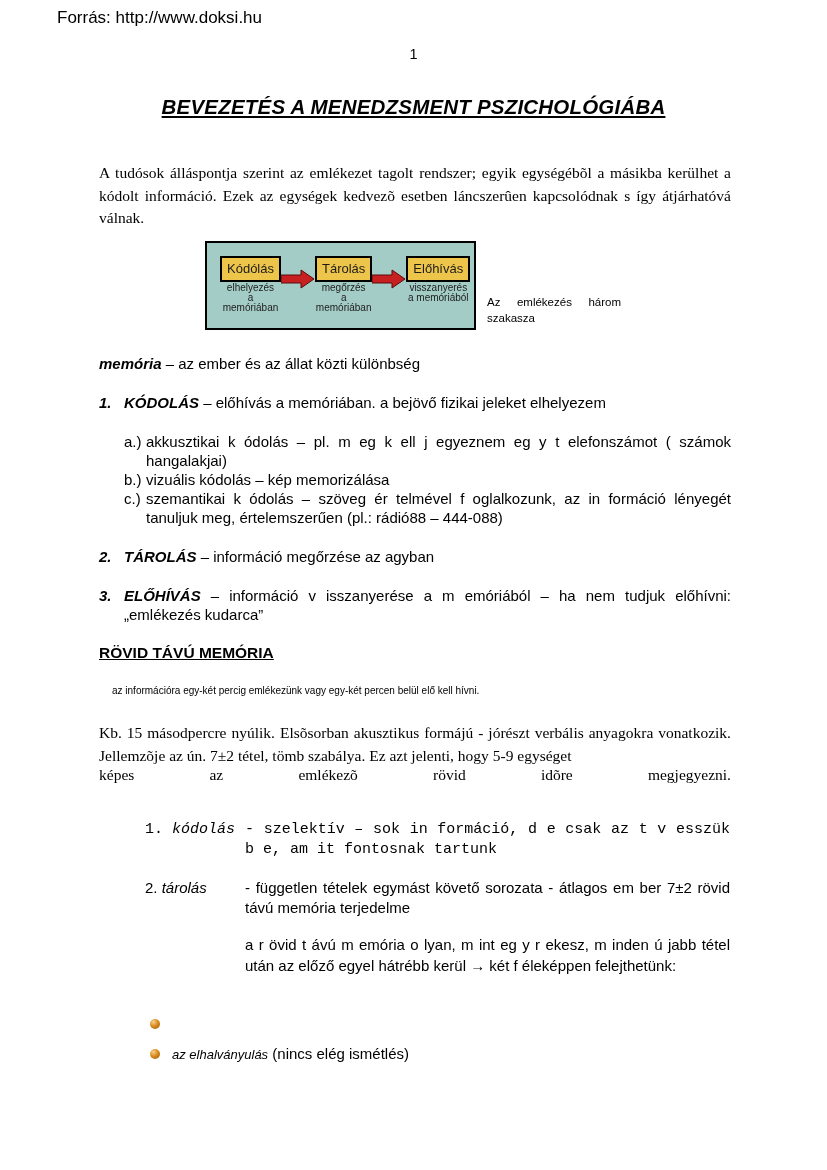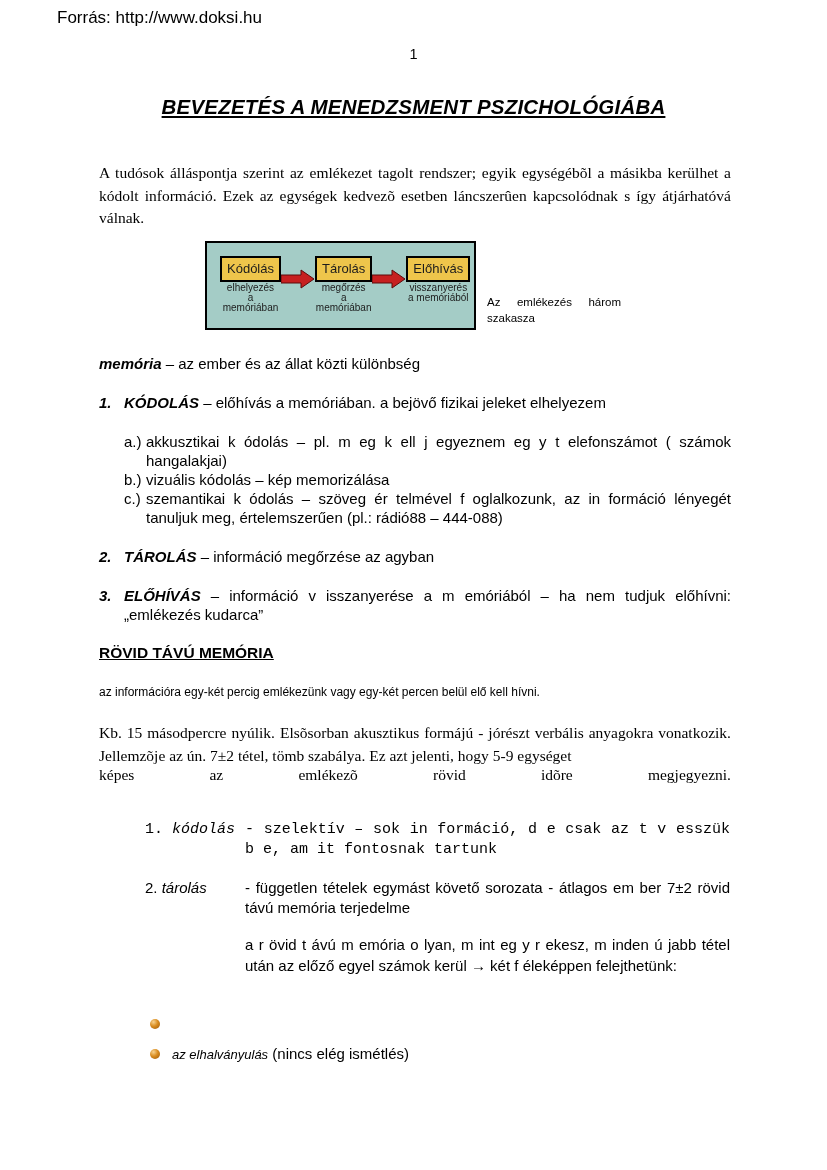--- a/index.html
+++ b/index.html
@@ -76,21 +76,21 @@
 
   .subitem { left:124px; width:607px; font-size:15px; line-height:19px; display:flex; }
   .submark { flex:none; width:22px; }
   .subtext { flex:1; text-align:justify; }
 
   .rtm-heading {
     left:99px; top:644px;
     font-size:15.5px; font-weight:bold; 
     text-decoration:underline;
   }
-  .lead { left:99px; top:685px; width:632px; font-size:12px; }
+  .lead { left:112px; top:685px; width:632px; font-size:10px; }
 
   .stm-main { left:99px; top:722px; width:632px; font-size:15.5px; line-height:22.5px; text-align:justify; }
   .stm-last { left:99px; top:766px; width:632px; font-size:15.5px; text-align:justify; text-align-last:justify; }
 
   .numitem { left:145px; width:585px; font-size:15px; line-height:20px; display:flex; }
   .nummark { flex:none; width:100px; }
   .numtext { flex:1; text-align:justify; }
 
   .contpara { left:245px; top:934px; width:485px; font-size:15px; line-height:21px; text-align:justify; }
   .contpara .arrow-glyph { font-weight:bold; }
@@ -185,21 +185,21 @@
   <div class="abs numitem" style="top:820px;font-family:Liberation Mono, monospace;">
     <span class="nummark"><span>1.</span>&nbsp;<span class="it">kódolás</span></span>
     <span class="numtext">- szelektív – sok in formáció, d e csak az t v esszük b e, am it fontosnak tartunk</span>
   </div>
   <div class="abs numitem" style="top:878px;">
     <span class="nummark"><span>2.</span>&nbsp;<span class="it">tárolás</span></span>
     <span class="numtext">- független tételek egymást követő sorozata - átlagos em ber 7±2 rövid távú memória terjedelme</span>
   </div>
 
   <div class="abs contpara">
-    <span>a r övid t ávú m emória o lyan, m int eg y r ekesz, m inden ú jabb tétel után az előző egyel számok kerül </span><span class="arrow-glyph">→</span><span> két f éleképpen felejthetünk:</span>
+    <span>a r övid t ávú m emória o lyan, m int eg y r ekesz, m inden ú jabb tétel után az előző egyel hátrébb kerül </span><span class="arrow-glyph">→</span><span> két f éleképpen felejthetünk:</span>
   </div>
 
   <div class="abs bullet" style="top:1013px;">
     <span class="bullet-dot"></span>
   </div>
   <div class="abs bullet" style="top:1043px;">
     <span class="bullet-dot"></span>
     <span class="bullet-body"><span class="bullet-term">az elhalványulás</span><span> (nincs elég ismétlés)</span></span>
   </div>
 

